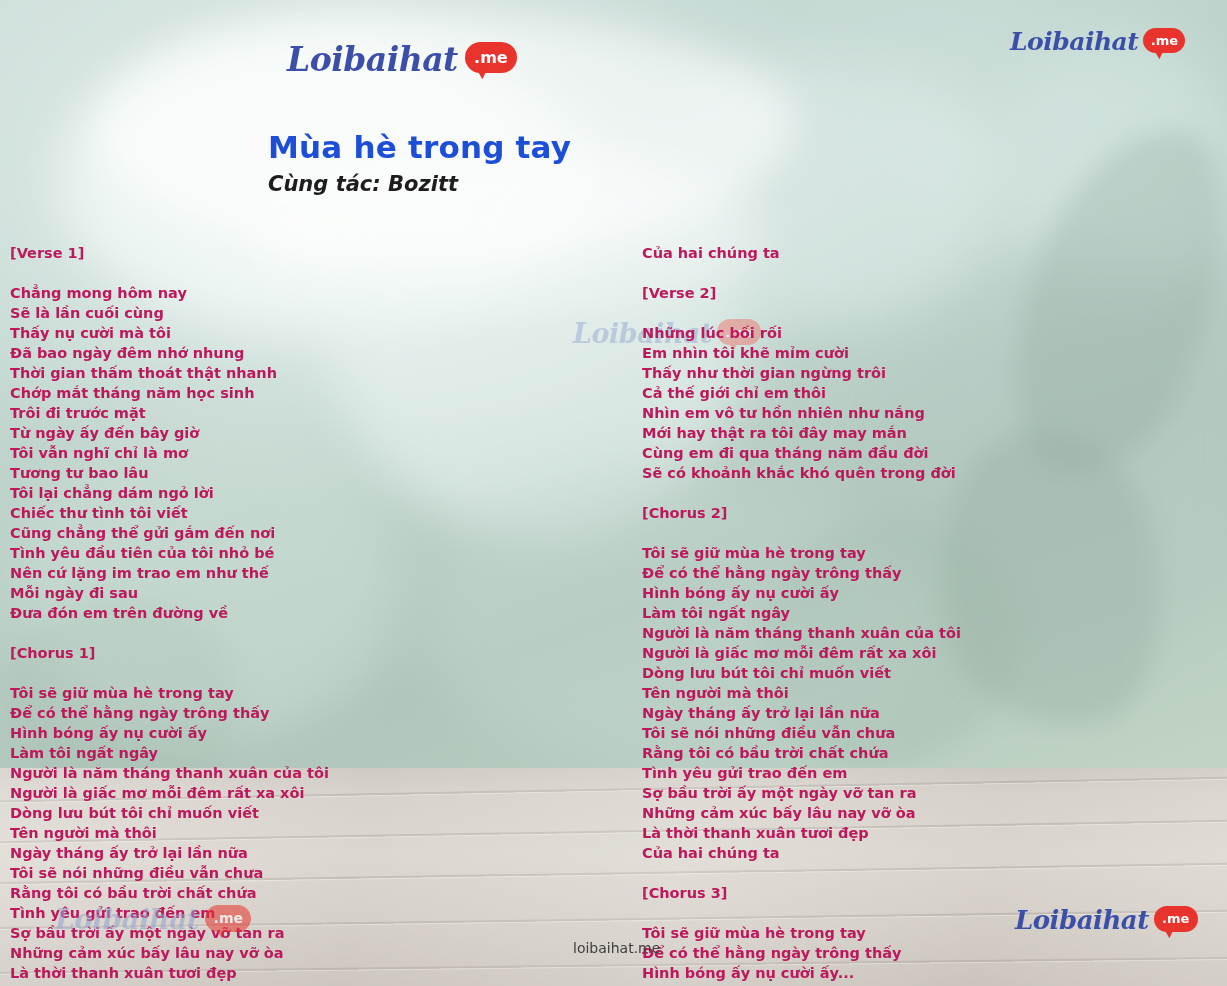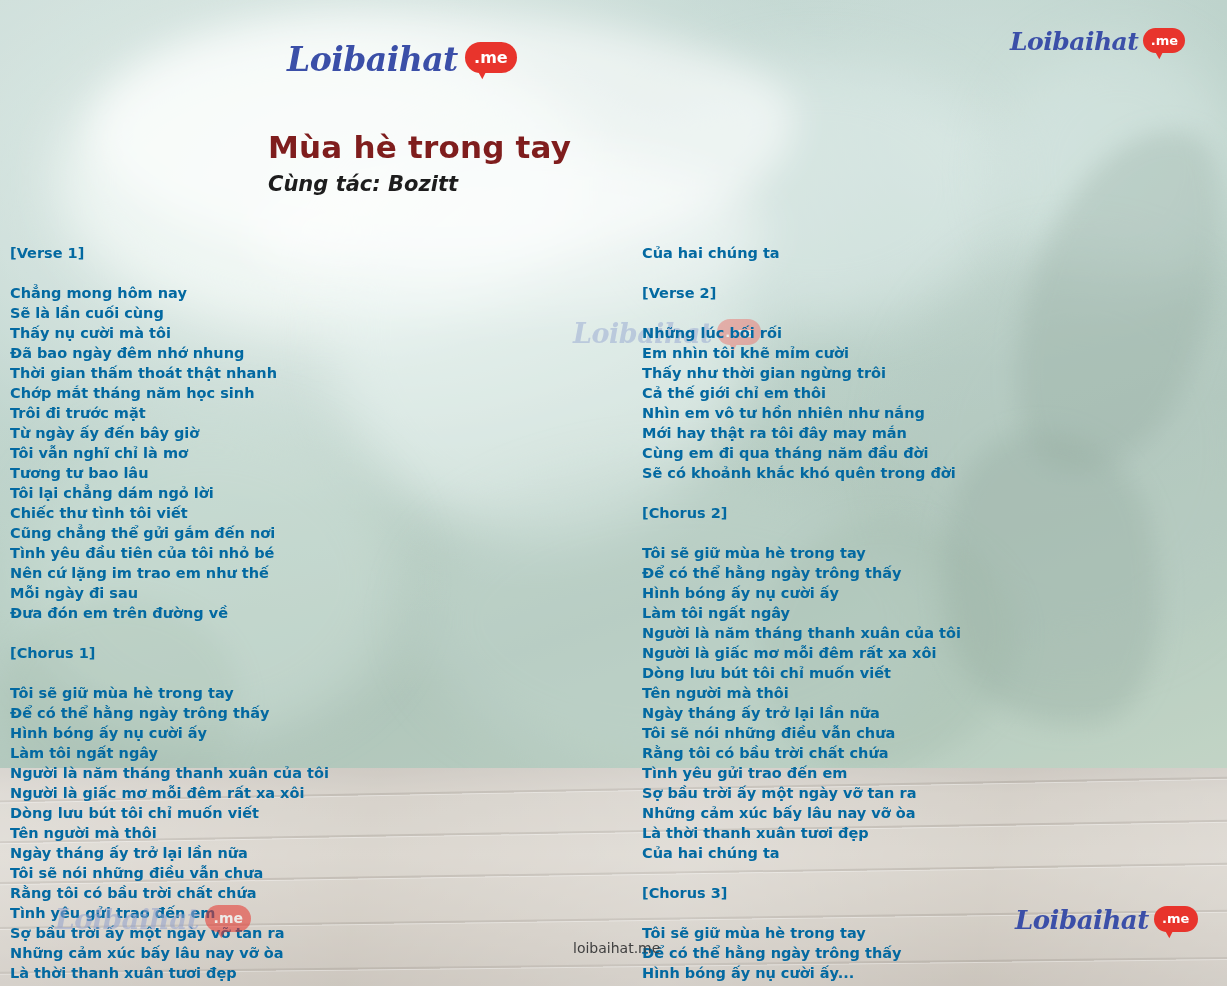--- a/index.html
+++ b/index.html
@@ -111,39 +111,39 @@
     inset: 0;
     z-index: 5;
   }
 
   .song-title {
     position: absolute;
     left: 268px;
     top: 108px;
     font-size: 31px;
     font-weight: bold;
-    color: #7f1d1d;
+    color: #1d4ed8;
     letter-spacing: 0.2px;
   }
   .song-author {
     position: absolute;
     left: 268px;
     top: 172px;
     font-size: 21px;
     font-weight: bold;
     font-style: italic;
     color: #1d1d1d;
   }
 
   .lyrics-col {
     position: absolute;
     top: 243px;
     font-size: 14.5px;
     font-weight: bold;
-    color: #0369a1;
+    color: #be185d;
     line-height: 20px;
     white-space: pre-wrap;
   }
   .col-left  { left: 10px;  width: 640px; }
   .col-right { left: 642px; width: 545px; }
   .lyric-line { height: 20px; }
   .lyric-line.blank { height: 20px; }
 
   
   .wm {

